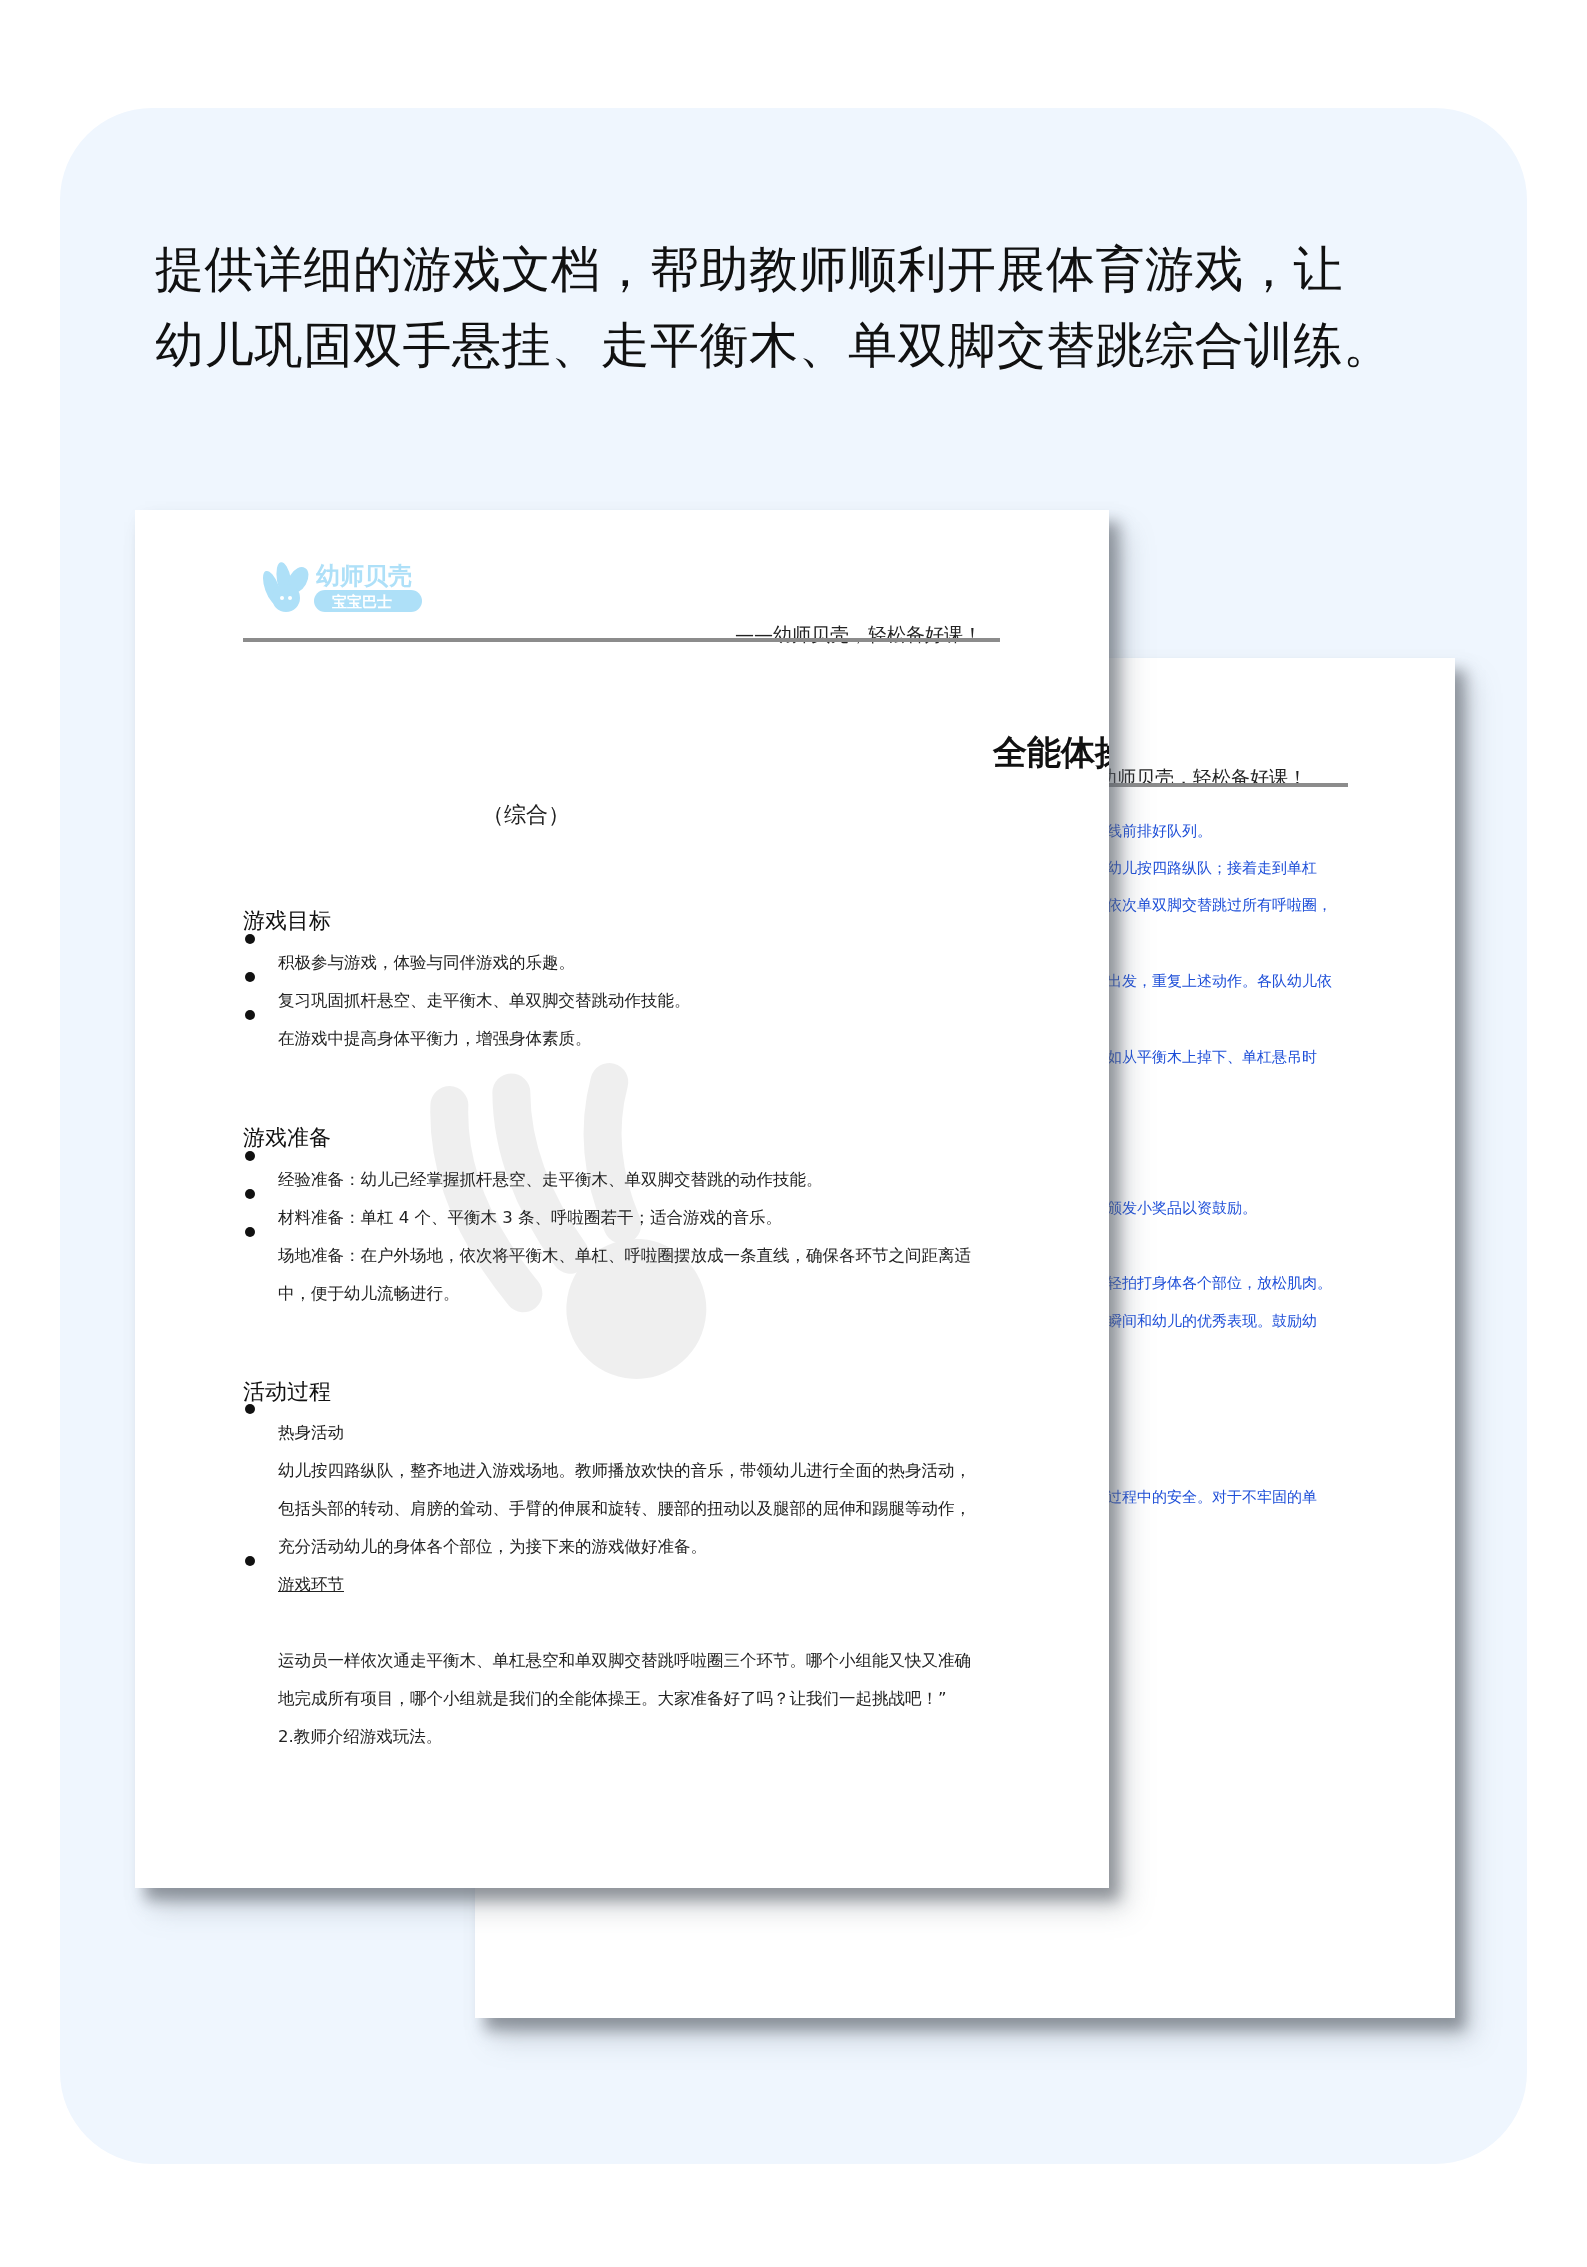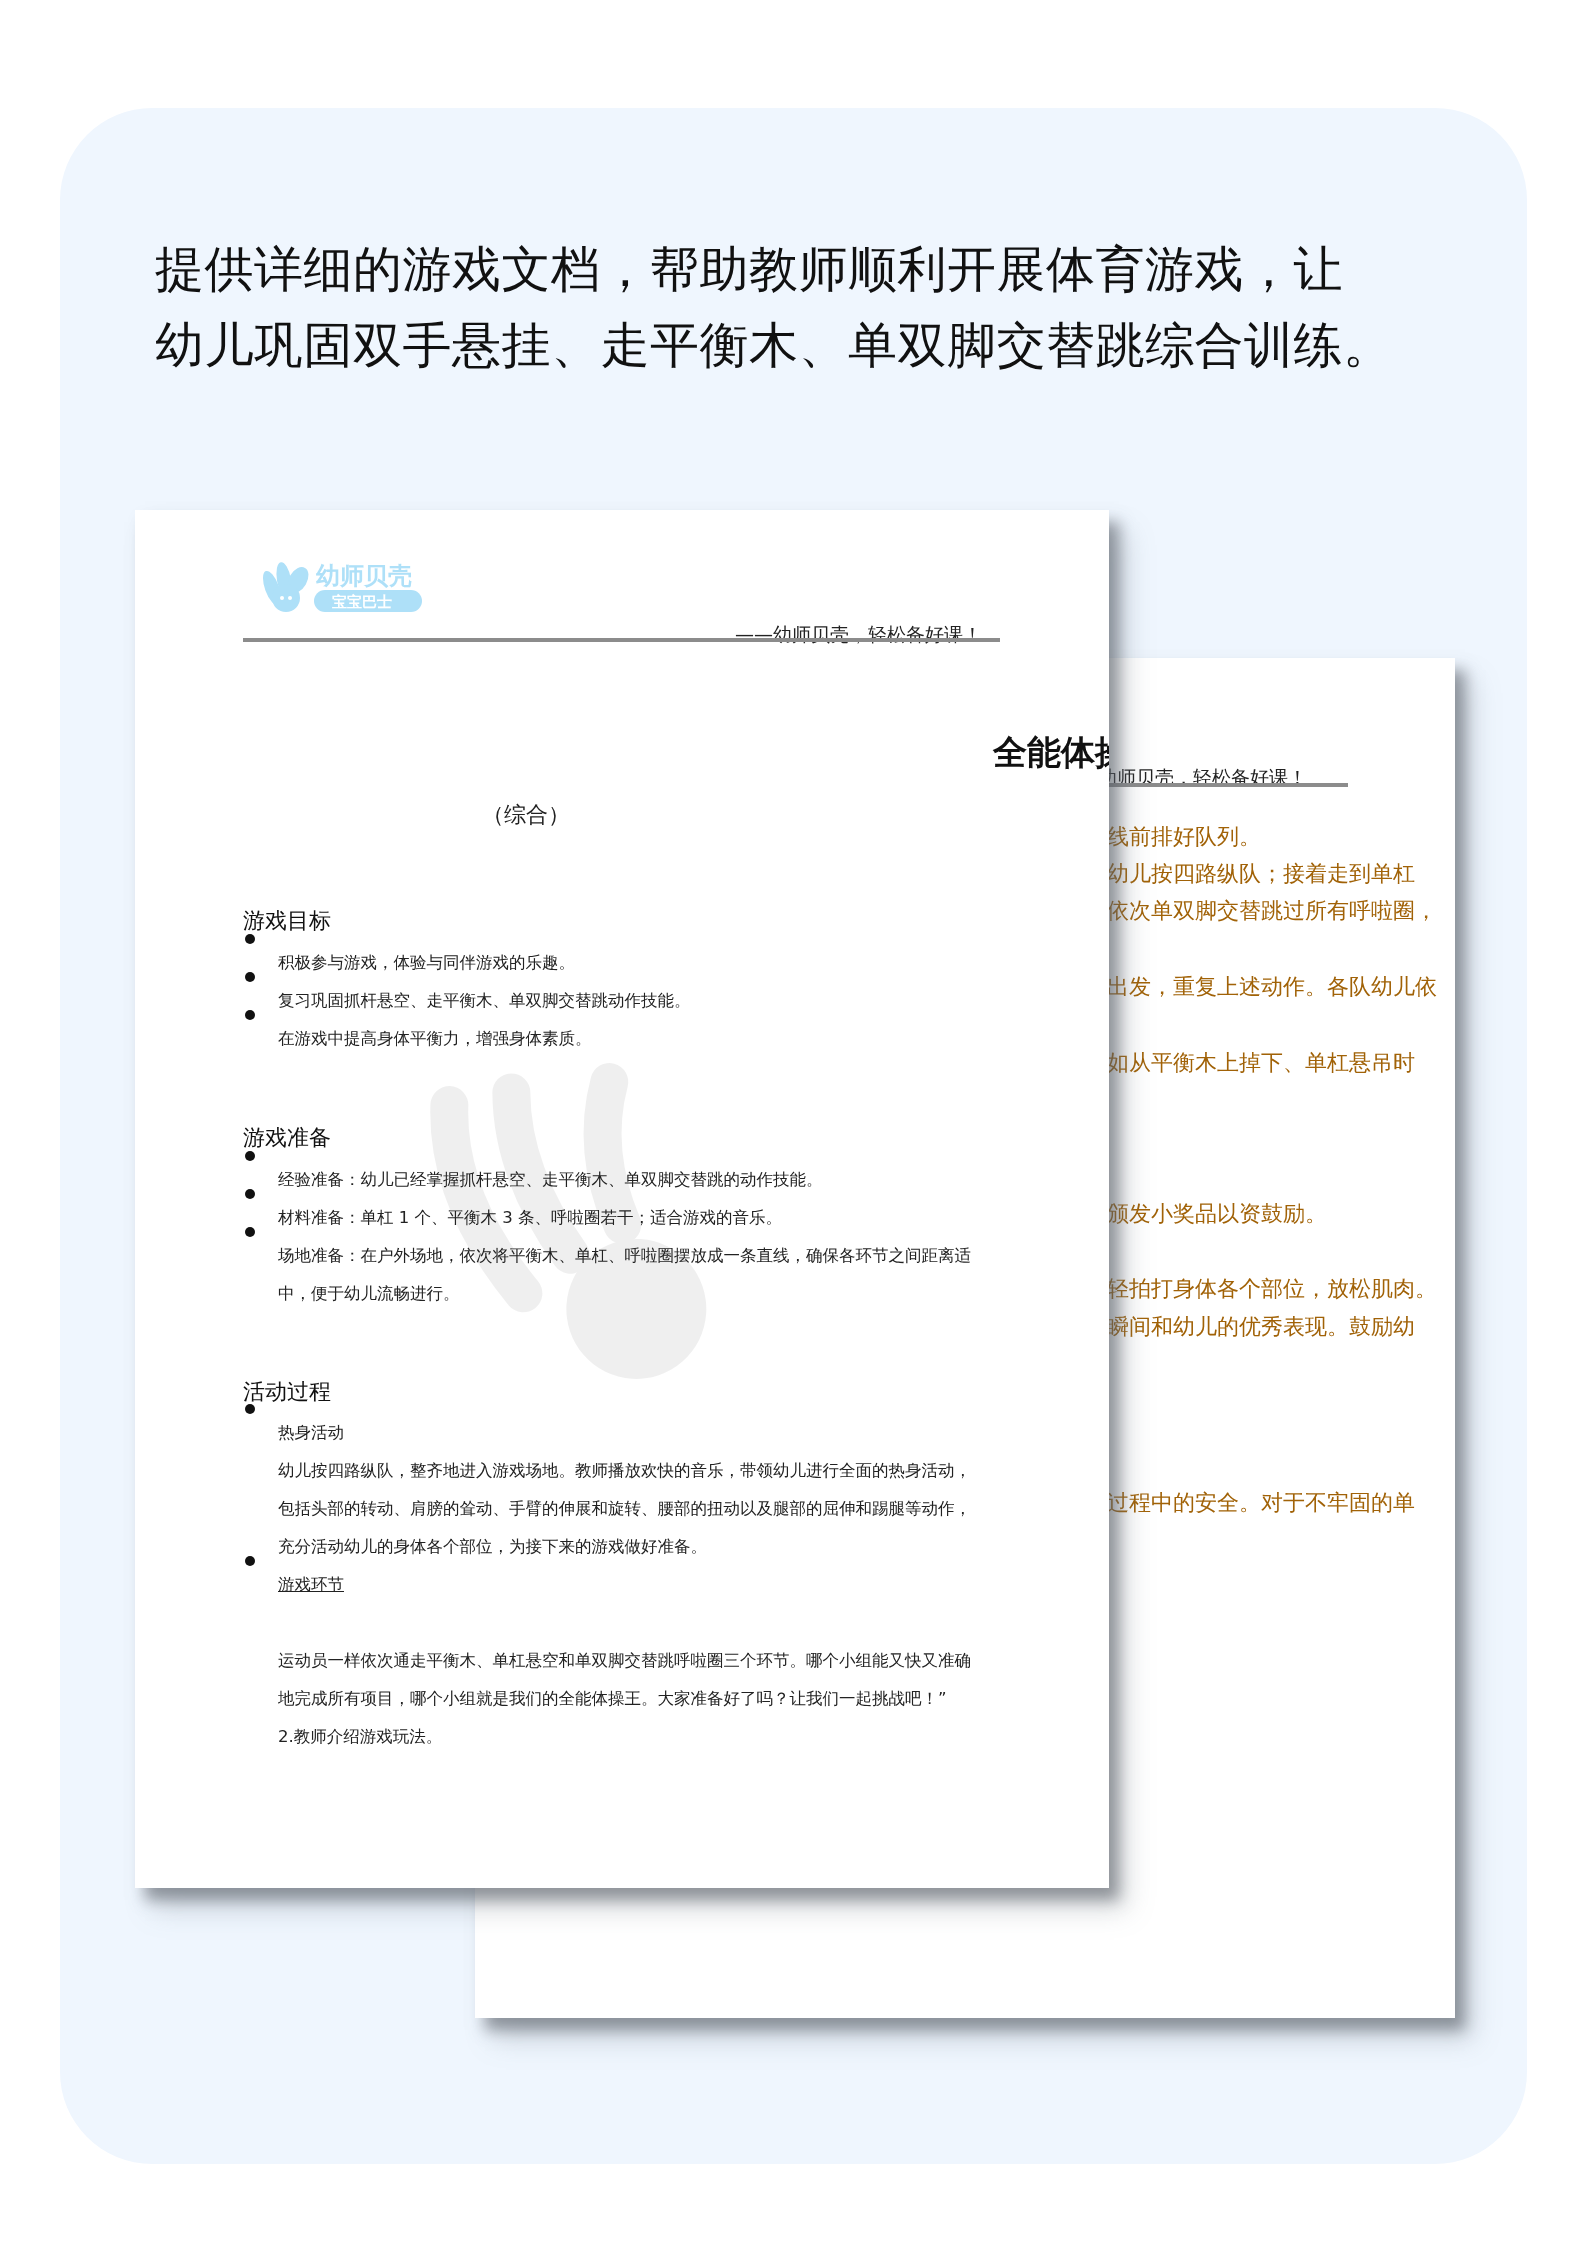--- a/index.html
+++ b/index.html
@@ -38,21 +38,21 @@
   .rule { position:absolute; height:4px; background:#8c8c8c; }
   .doc-title { font-size:34px; font-weight:bold; color:#111; }
   .doc-sub { font-size:22px; color:#222; }
   .sec-head { font-size:22px; color:#111; }
   .bullet-dot { width:10px; height:10px; border-radius:50%; background:#111; position:absolute; }
   .body-text { font-size:16.5px; color:#222; }
   .watermark {
     position:absolute; left:290px; top:480px; width:320px; height:420px;
     opacity:0.06; transform:rotate(-30deg);
   }
-  .back-text { font-size:22px; color:#a16207; }
+  .back-text { font-size:15px; color:#1d4ed8; }
 </style>
 </head>
 <body>
 
 <div class="card"></div>
 
 <div class="headline">
   <div>提供详细的游戏文档，帮助教师顺利开展体育游戏，让</div>
   <div>幼儿巩固双手悬挂、走平衡木、单双脚交替跳综合训练。</div>
 </div>
@@ -108,21 +108,21 @@
   <div class="abs body-text" style="left:143px; top:418px;">积极参与游戏，体验与同伴游戏的乐趣。</div>
   <span class="bullet-dot" style="left:110px; top:462px;"></span>
   <div class="abs body-text" style="left:143px; top:456px;">复习巩固抓杆悬空、走平衡木、单双脚交替跳动作技能。</div>
   <span class="bullet-dot" style="left:110px; top:500px;"></span>
   <div class="abs body-text" style="left:143px; top:494px;">在游戏中提高身体平衡力，增强身体素质。</div>
 
   <div class="abs sec-head" style="left:108px; top:589px;">游戏准备</div>
   <span class="bullet-dot" style="left:110px; top:641px;"></span>
   <div class="abs body-text" style="left:143px; top:635px;">经验准备：幼儿已经掌握抓杆悬空、走平衡木、单双脚交替跳的动作技能。</div>
   <span class="bullet-dot" style="left:110px; top:679px;"></span>
-  <div class="abs body-text" style="left:143px; top:673px;">材料准备：单杠 1 个、平衡木 3 条、呼啦圈若干；适合游戏的音乐。</div>
+  <div class="abs body-text" style="left:143px; top:673px;">材料准备：单杠 4 个、平衡木 3 条、呼啦圈若干；适合游戏的音乐。</div>
   <span class="bullet-dot" style="left:110px; top:717px;"></span>
   <div class="abs body-text" style="left:143px; top:711px;">场地准备：在户外场地，依次将平衡木、单杠、呼啦圈摆放成一条直线，确保各环节之间距离适</div>
   <div class="abs body-text" style="left:143px; top:749px;">中，便于幼儿流畅进行。</div>
 
   <div class="abs sec-head" style="left:108px; top:843px;">活动过程</div>
   <span class="bullet-dot" style="left:110px; top:894px;"></span>
   <div class="abs body-text" style="left:143px; top:888px;">热身活动</div>
   <div class="abs body-text" style="left:143px; top:926px;">幼儿按四路纵队，整齐地进入游戏场地。教师播放欢快的音乐，带领幼儿进行全面的热身活动，</div>
   <div class="abs body-text" style="left:143px; top:964px;">包括头部的转动、肩膀的耸动、手臂的伸展和旋转、腰部的扭动以及腿部的屈伸和踢腿等动作，</div>
   <div class="abs body-text" style="left:143px; top:1002px;">充分活动幼儿的身体各个部位，为接下来的游戏做好准备。</div>

